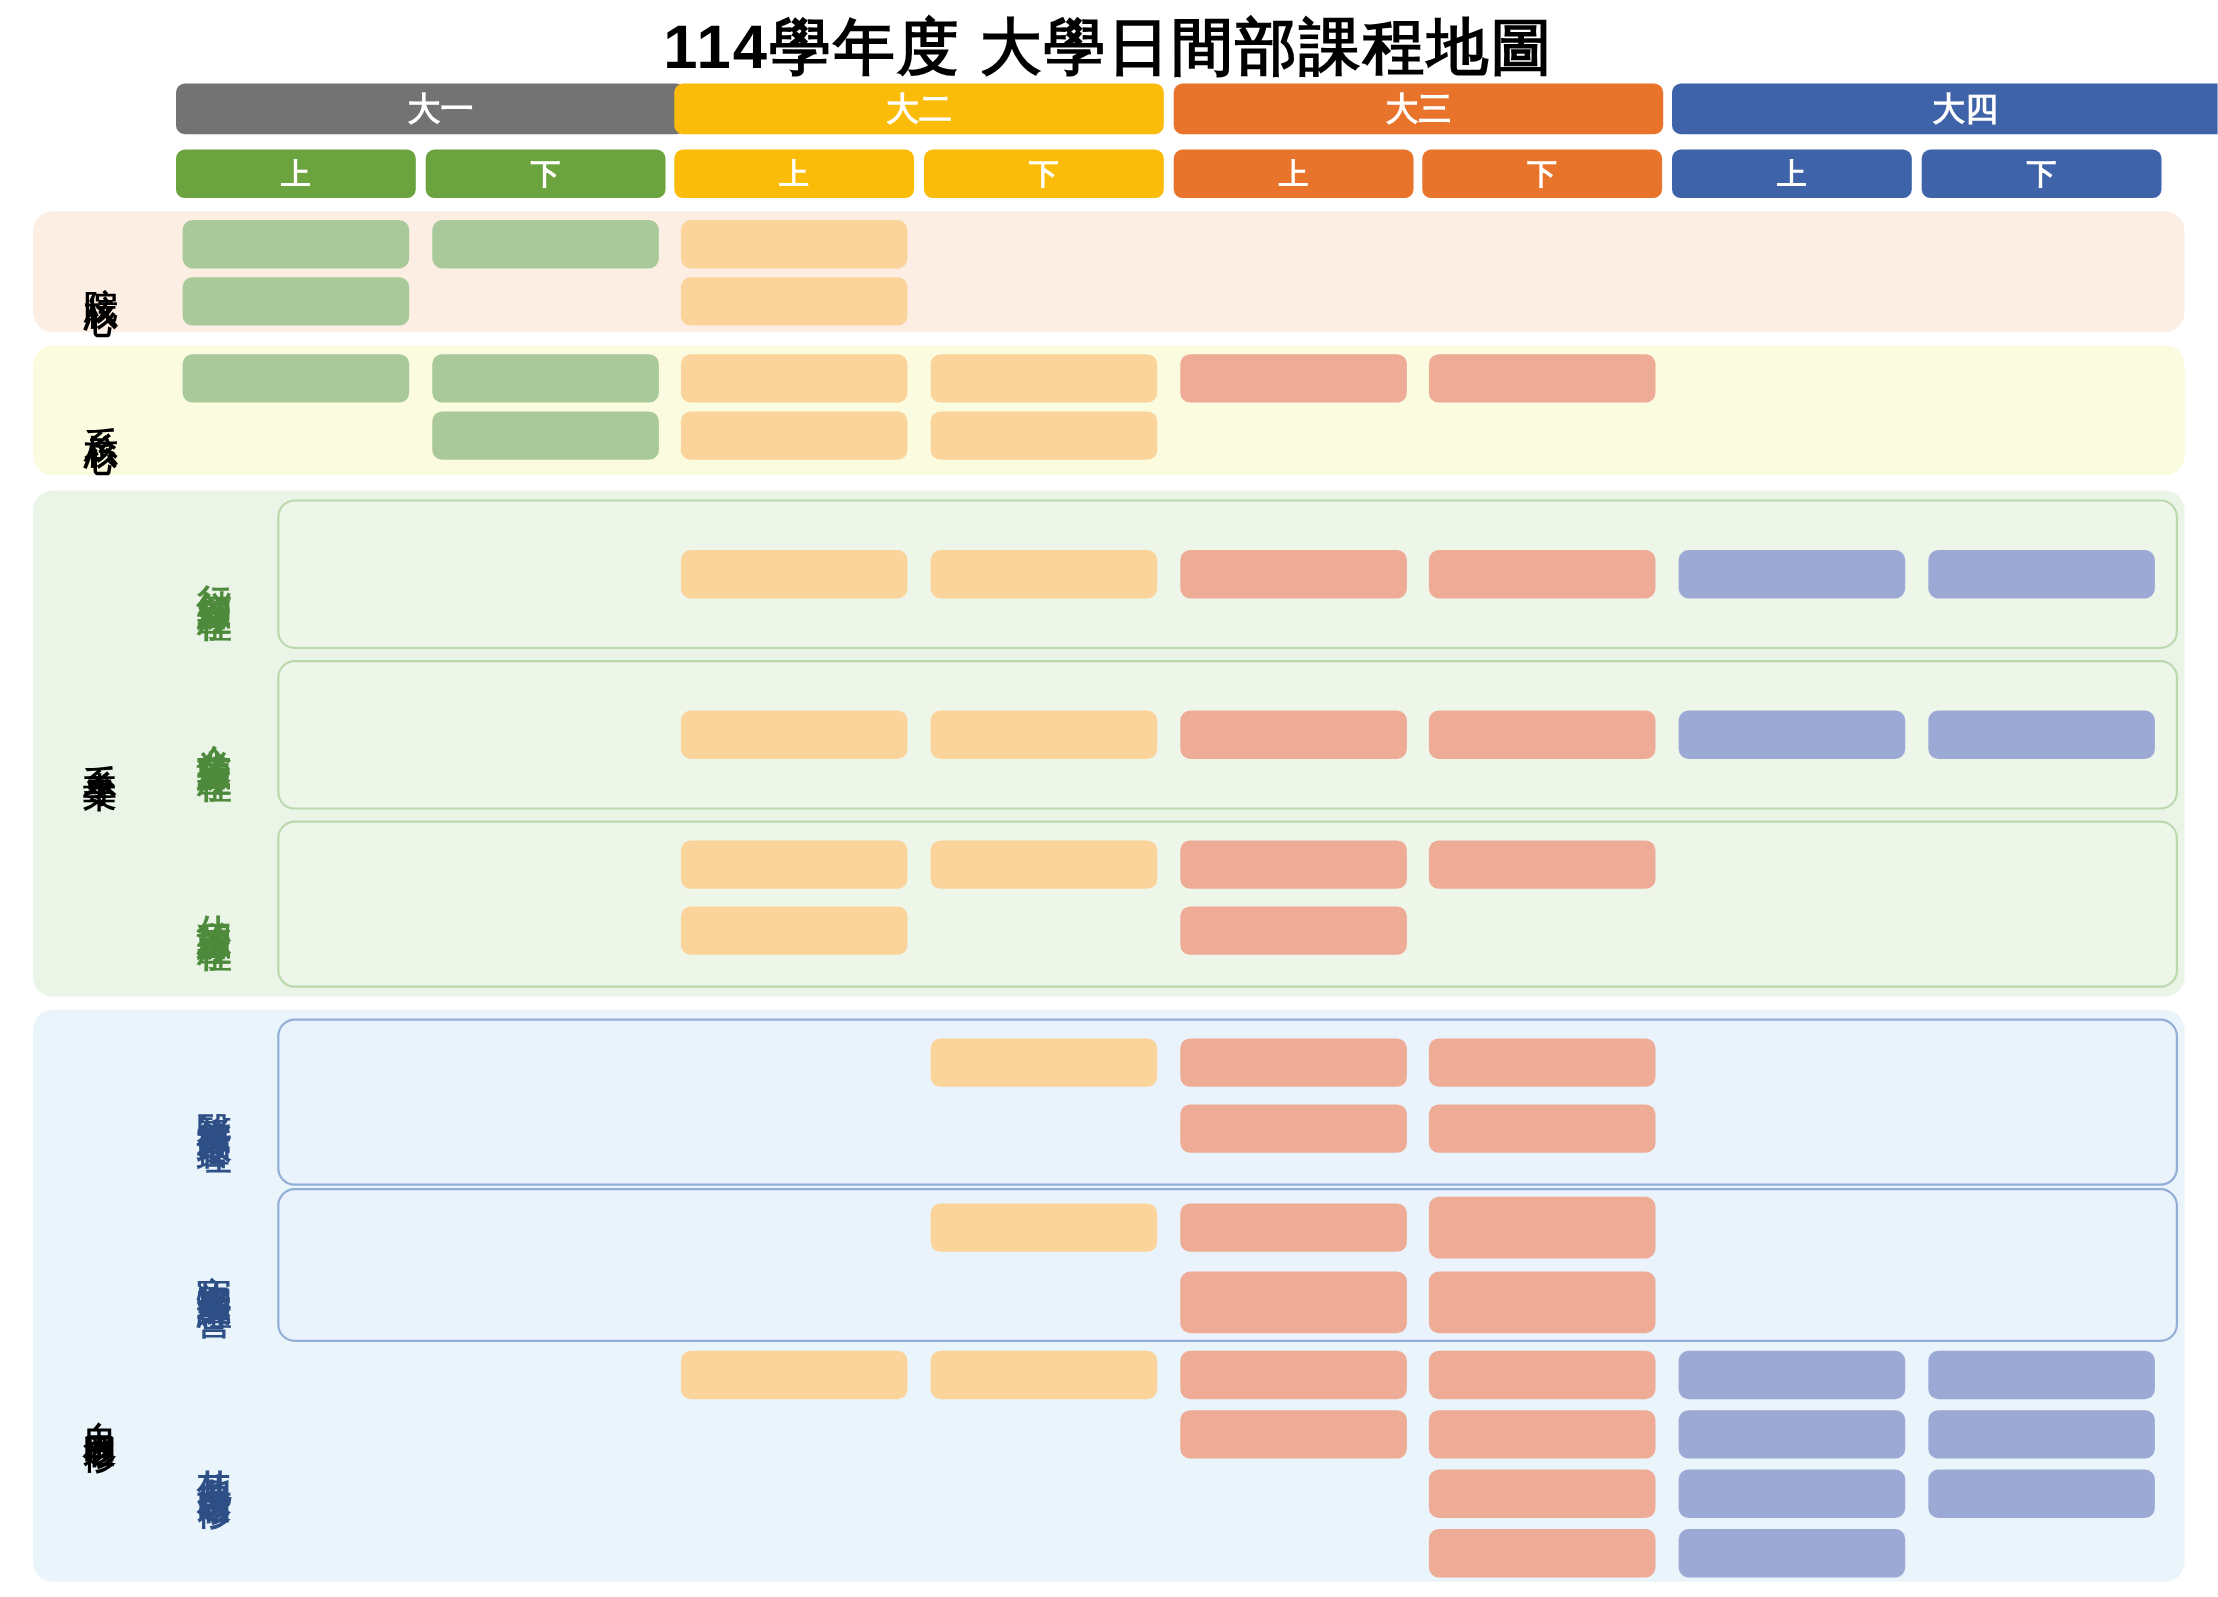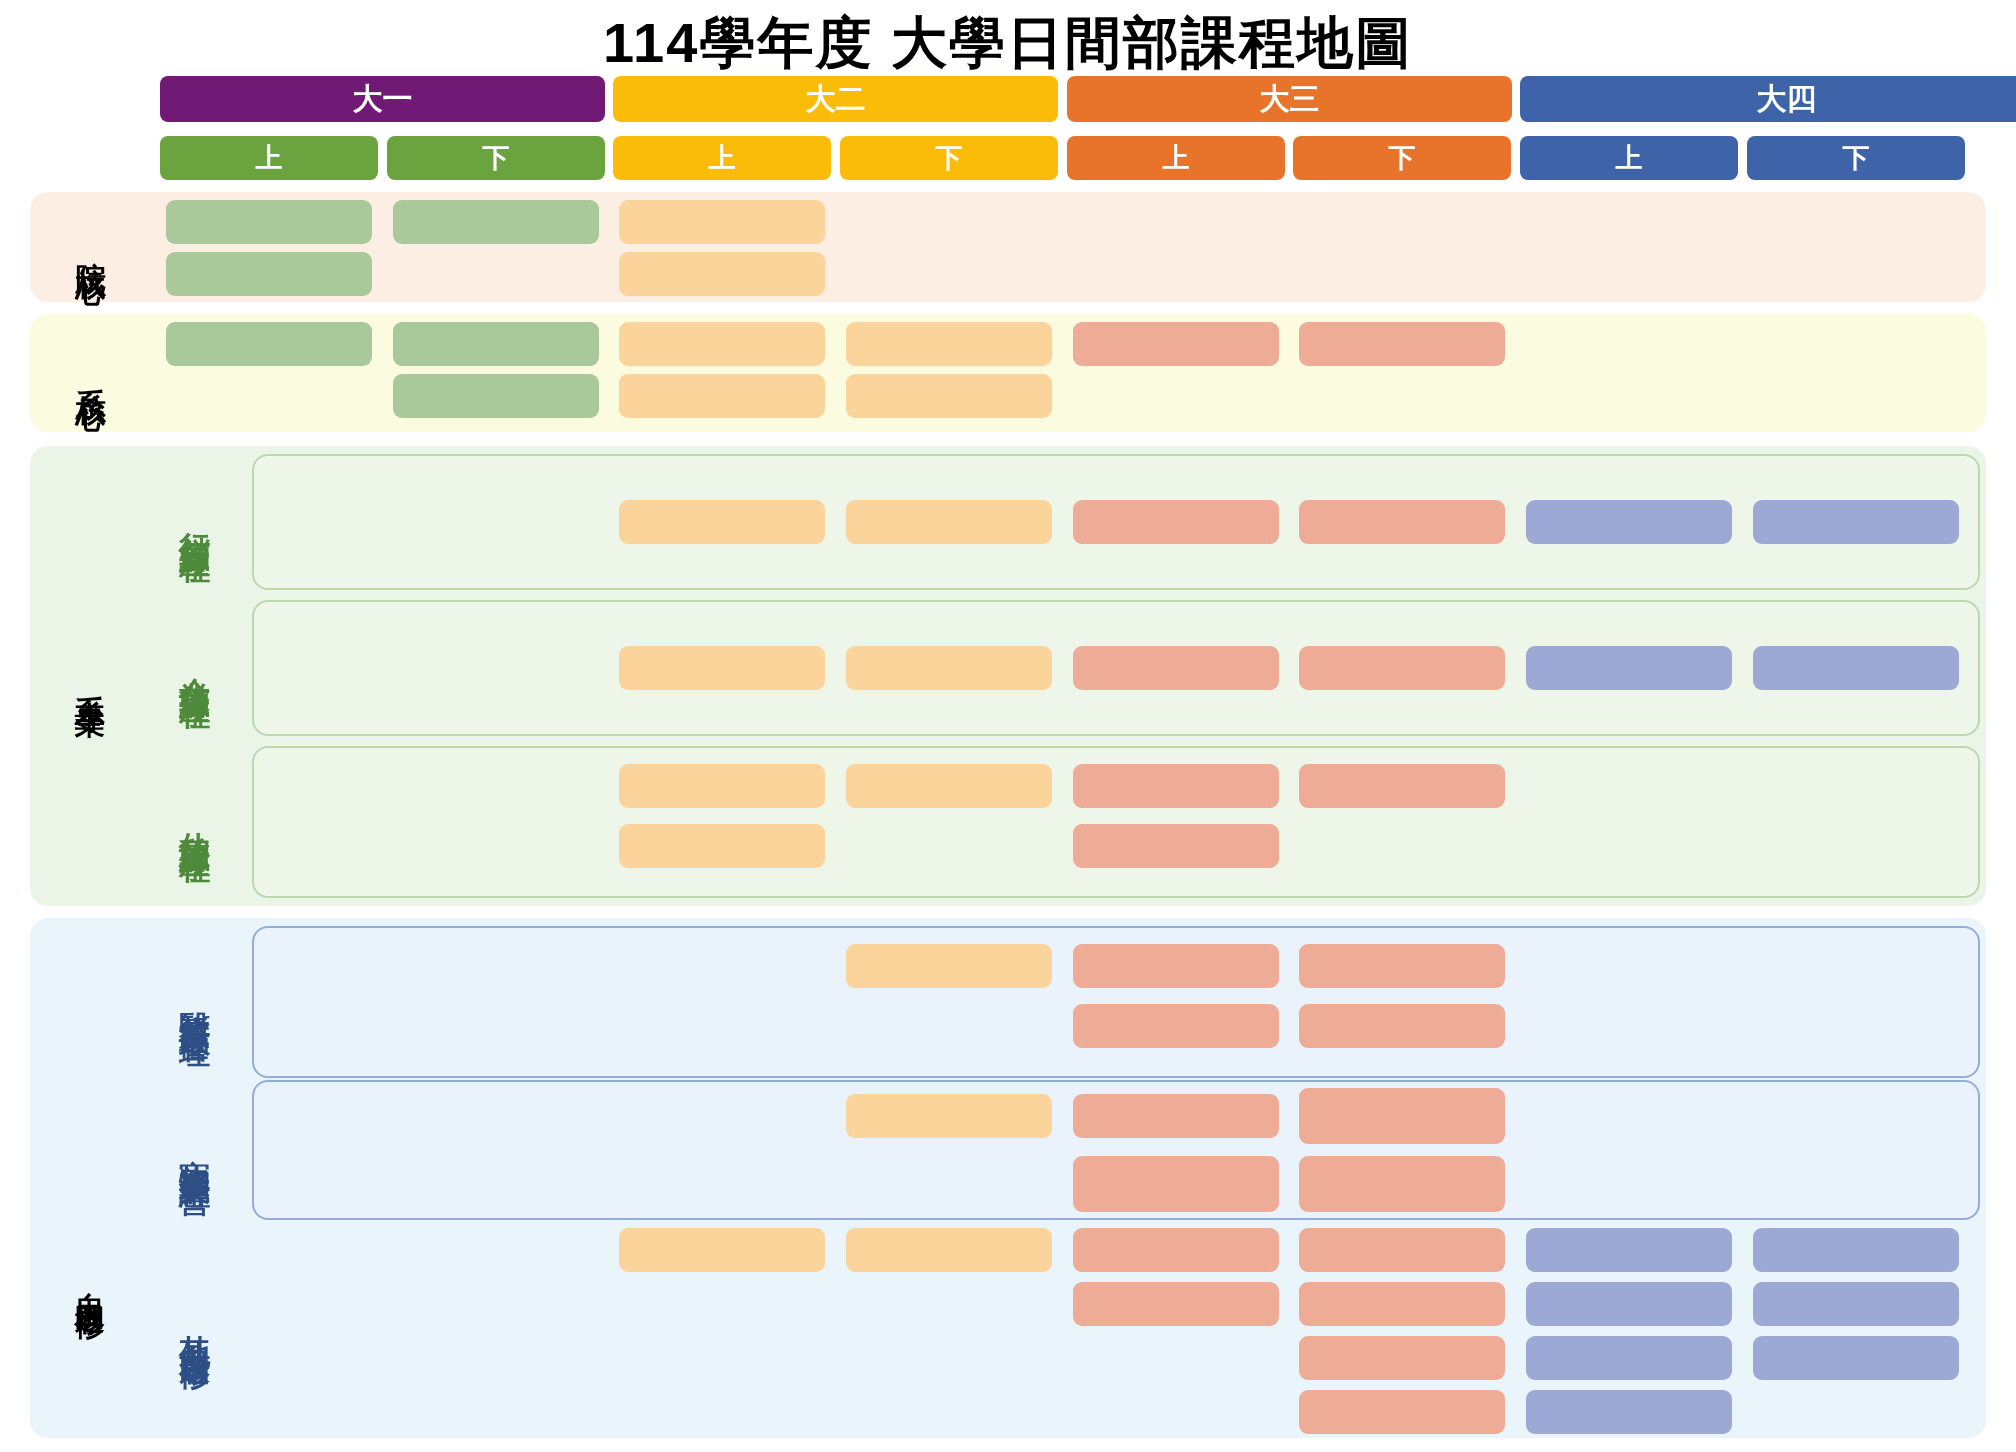--- a/index.html
+++ b/index.html
@@ -62,21 +62,21 @@
   .c-orange{background:#fad49a;}
   .c-salmon{background:#eeab96;}
   .c-purple{background:#9ba9d4;}
 </style>
 </head>
 <body>
 
 <div class="page">
   <div class="title">114學年度 大學日間部課程地圖</div>
   <div id="layer">
-      <div class="yearbar" style="left: 160px; top: 76px; width: 445px; height: 46px; background: #701a75;">大一</div>
+      <div class="yearbar" style="left: 160px; top: 76px; width: 445px; height: 46px; background: #737373; padding-left: 18px;">大一</div>
       <div class="yearbar" style="left: 613px; top: 76px; width: 445px; height: 46px; background: rgb(250, 188, 8); font-family: Liberation Mono, monospace;">大二</div>
       <div class="yearbar" style="left: 1067px; top: 76px; width: 445px; height: 46px; background: rgb(232, 116, 44);">大三</div>
       <div class="yearbar" style="left: 1520px; top: 76px; width: 533px; height: 46px; background: rgb(63, 99, 168);">大四</div>
       <div class="sembar" style="left: 160px; top: 136px; width: 218px; height: 44px; background: rgb(107, 163, 63);">上</div>
       <div class="sembar" style="left: 387px; top: 136px; width: 218px; height: 44px; background: rgb(107, 163, 63);">下</div>
       <div class="sembar" style="left: 613px; top: 136px; width: 218px; height: 44px; background: rgb(250, 188, 8);">上</div>
       <div class="sembar" style="left: 840px; top: 136px; width: 218px; height: 44px; background: rgb(250, 188, 8);">下</div>
       <div class="sembar" style="left: 1067px; top: 136px; width: 218px; height: 44px; background: rgb(232, 116, 44);">上</div>
       <div class="sembar" style="left: 1293px; top: 136px; width: 218px; height: 44px; background: rgb(232, 116, 44);">下</div>
       <div class="sembar" style="left: 1520px; top: 136px; width: 218px; height: 44px; background: rgb(63, 99, 168);">上</div>

